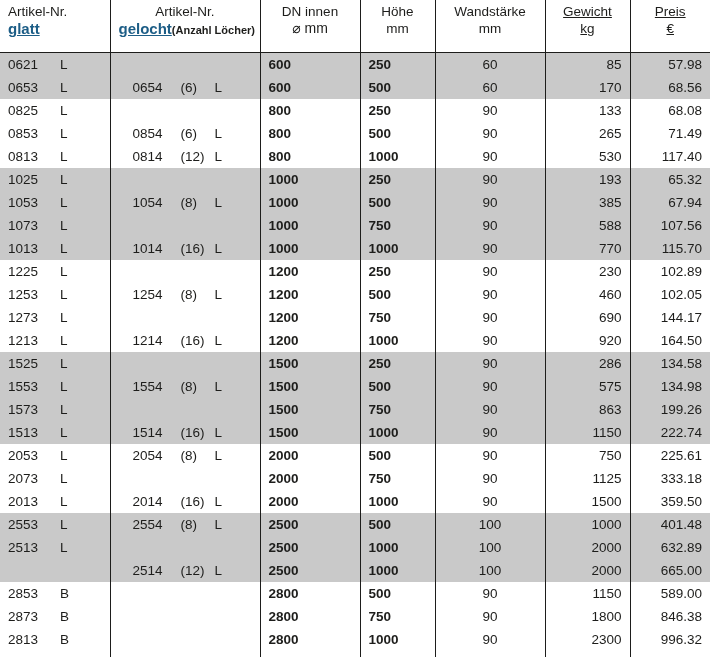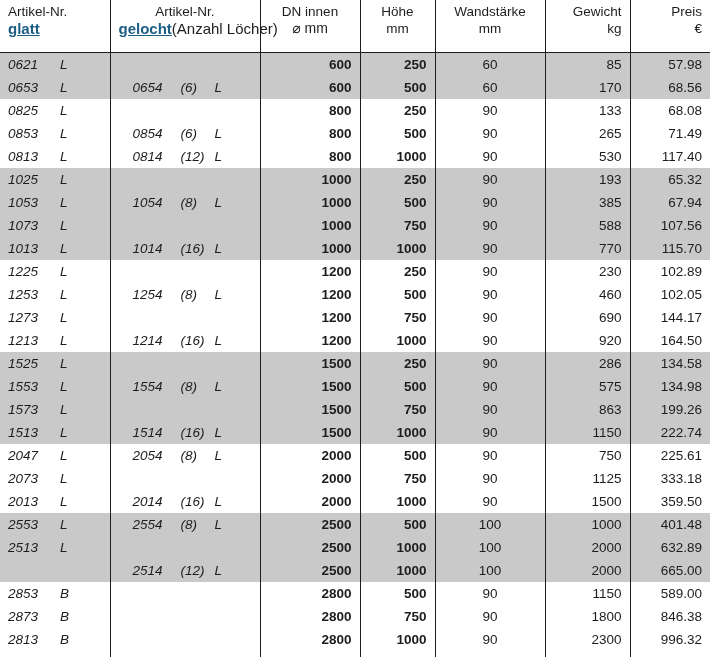--- a/index.html
+++ b/index.html
@@ -54,27 +54,27 @@
     line-height: 17px;
     white-space: nowrap;
   }
   .th-accent {
     color: #1c5d86;
     font-weight: bold;
     font-size: 15px;
     text-decoration: underline;
   }
   .th-small {
-    font-size: 15px;
+    font-size: 11px;
     color: #1d1d1b;
-    font-weight: normal;
+    font-weight: bold;
   }
   .th-left   { text-align: left; }
   .th-center { text-align: center; }
-  .th-right  { text-align: right; }
+  .th-right  { text-align: center; text-decoration: underline; }
   .sym { font-size: 14px; }
 
   
   tbody td {
     height: 23px;
     padding: 0 8px;
     border-right: 1px solid #1d1d1b;
     line-height: 23px;
     white-space: nowrap;
     overflow: hidden;
@@ -82,30 +82,29 @@
   tbody td:last-child { border-right: none; padding-left: 12px; }
   tbody tr.shaded td { background: #c9c9c9; }
   tbody tr.plain  td { background: #ffffff; }
 
   
   .cell-split {
     display: flex;
     align-items: center;
     justify-content: flex-start;
     height: 23px;
-    font-style: italic;
   }
   .art-no   { width: 52px; display: inline-block; text-align: left; }
   .art-suf  { width: 18px; display: inline-block; text-align: left; }
   .gel-no   { width: 48px; display: inline-block; text-align: left; margin-left: 14px; }
   .gel-cnt  { width: 34px; display: inline-block; text-align: left; }
   .gel-suf  { width: 14px; display: inline-block; text-align: left; }
   .num-b {
     display: block;
-    text-align: right;
+    text-align: left;
     font-weight: bold;
   }
   .num-r { display: block; text-align: right; }
   .num-c { display: block; text-align: center; }
 </style>
 </head>
 <body>
 
 <div id="sheet">
   <table class="price-table">
@@ -657,21 +656,21 @@
           <td>
             <span class="num-r">1150</span>
           </td>
           <td>
             <span class="num-r">222.74</span>
           </td>
         </tr>
         <tr class="plain">
           <td>
             <span class="cell-split">
-              <span class="art-no">2047</span>
+              <span class="art-no">2053</span>
               <span class="art-suf">L</span>
             </span>
           </td>
           <td>
             <span class="cell-split">
               <span class="gel-no">2054</span>
               <span class="gel-cnt">(8)</span>
               <span class="gel-suf">L</span>
             </span>
           </td>

